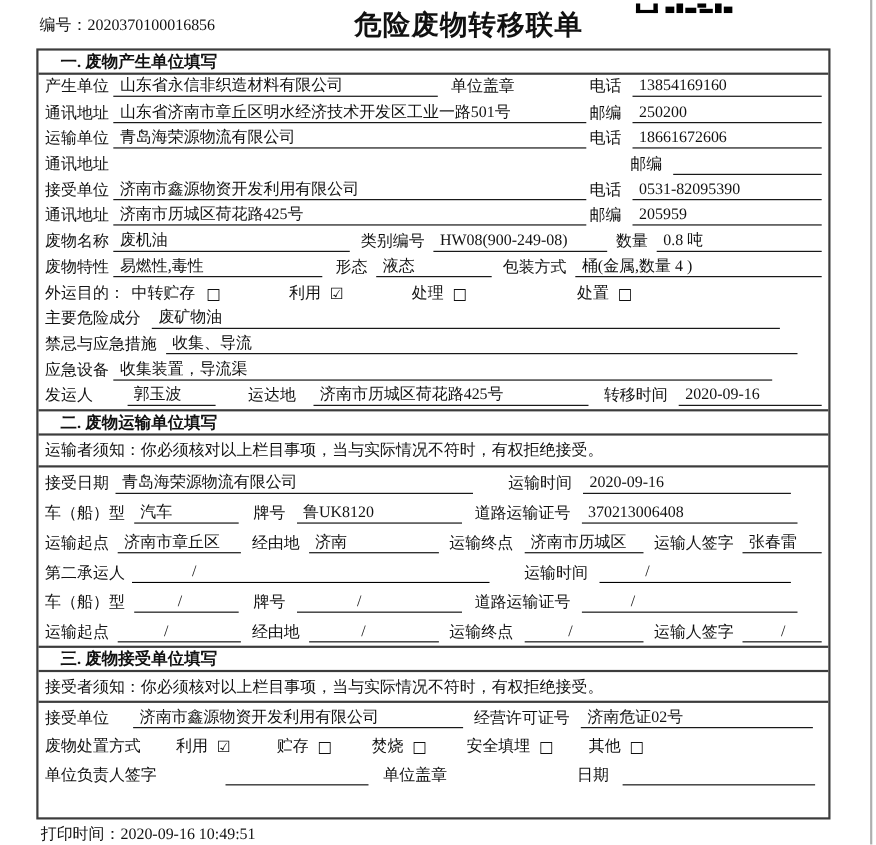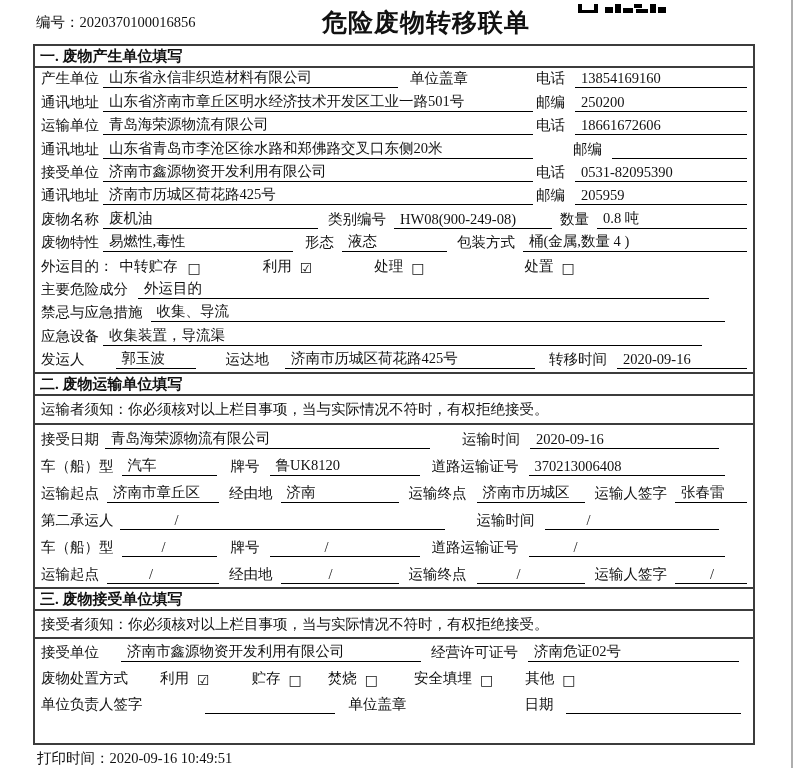--- a/index.html
+++ b/index.html
@@ -10,21 +10,21 @@
     color: #111; font-size: 14.5px; overflow: hidden;
   }
   .serial { position: absolute; left: 36px; top: 13px; white-space: nowrap; }
   .doc-title { position: absolute; left: 322px; top: 6px; font-size: 25px; font-weight: bold; letter-spacing: 1px; white-space: nowrap; }
   .qr { position: absolute; left: 578px; top: 0; width: 88px; height: 9px; }
   .page-edge { position: absolute; left: 791px; top: 0; width: 2px; height: 768px; background: #aeaeae; }
   .doc {
     position: absolute; left: 33px; top: 44px; width: 722px; height: 701px;
     border: 2px solid #3c3c3c; display: flex; flex-direction: column; background:#fff;
   }
-  .sect-title { font-weight: bold; font-size: 15px; padding-left: 5px; display:flex; align-items:center; }
+  .sect-title { font-weight: bold; font-size: 15px; padding-left: 20px; display:flex; align-items:center; }
   .h1 { height: 22px; border-bottom: 2px solid #3c3c3c; }
   .h2 { height: 24px; border-top: 2px solid #3c3c3c; border-bottom: 2px solid #3c3c3c; }
   .notice { border-bottom: 2px solid #3c3c3c; display: flex; align-items: center; padding-left: 6px; }
   .n2 { height: 29px; }
   .n3 { height: 28px; }
   .row { display: flex; align-items: flex-end; padding: 0 6px 3px 6px; }
   .r1 { height: 23.4px; }
   .r2 { height: 27px; }
   .r3 { height: 26px; }
   .lbl { flex: none; white-space: nowrap; }
@@ -87,21 +87,20 @@
       <span class="lbl">运输单位</span>
       <span class="u" style="width:430px;margin-left:4px">青岛海荣源物流有限公司</span>
       <span class="right">
           <span class="lbl">电话</span>
           <span class="u" style="width:172px;margin-left:10px">18661672606</span>
         </span>
     </div>
 
     <div class="row r1">
       <span class="lbl">通讯地址</span>
-      <span class="u" style="width:430px;margin-left:4px">山东省青岛市李沧区徐水路和郑佛路交叉口东侧20米</span>
       <span class="right">
           <span class="lbl">邮编</span>
           <span class="u" style="width:135px;margin-left:10px"></span>
         </span>
     </div>
 
     <div class="row r1">
       <span class="lbl">接受单位</span>
       <span class="u" style="width:430px;margin-left:4px">济南市鑫源物资开发利用有限公司</span>
       <span class="right">
@@ -144,21 +143,21 @@
       <span class="lbl" style="margin-left:62px">利用</span>
       <span class="cb" style="margin-left:8px">☑</span>
       <span class="lbl" style="margin-left:62px">处理</span>
       <span class="cb" style="margin-left:8px">□</span>
       <span class="lbl" style="margin-left:100px">处置</span>
       <span class="cb" style="margin-left:8px">□</span>
     </div>
 
     <div class="row r1">
       <span class="lbl">主要危险成分</span>
-      <span class="u grow" style="margin-left:10px;margin-right:38px">外运目的</span>
+      <span class="u grow" style="margin-left:10px;margin-right:38px">废矿物油</span>
     </div>
 
     <div class="row r1">
       <span class="lbl">禁忌与应急措施</span>
       <span class="u grow" style="margin-left:8px;margin-right:22px">收集、导流</span>
     </div>
 
     <div class="row r1">
       <span class="lbl">应急设备</span>
       <span class="u grow" style="margin-left:4px;margin-right:45px">收集装置，导流渠</span>
@@ -240,21 +239,21 @@
       <span class="u grow" style="margin-left:10px;margin-right:8px">济南危证02号</span>
     </div>
 
 
     <div class="row r3">
       <span class="lbl">废物处置方式</span>
       <span class="lbl" style="margin-left:32px">利用</span>
       <span class="cb" style="margin-left:8px">☑</span>
       <span class="lbl" style="margin-left:42px">贮存</span>
       <span class="cb" style="margin-left:8px">□</span>
-      <span class="lbl" style="margin-left:26px">焚烧</span>
+      <span class="lbl" style="margin-left:36px">焚烧</span>
       <span class="cb" style="margin-left:8px">□</span>
       <span class="lbl" style="margin-left:36px">安全填埋</span>
       <span class="cb" style="margin-left:8px">□</span>
       <span class="lbl" style="margin-left:32px">其他</span>
       <span class="cb" style="margin-left:8px">□</span>
     </div>
 
     <div class="row r3">
       <span class="lbl">单位负责人签字</span>
       <span class="u" style="width:130px;margin-left:62px"></span>

